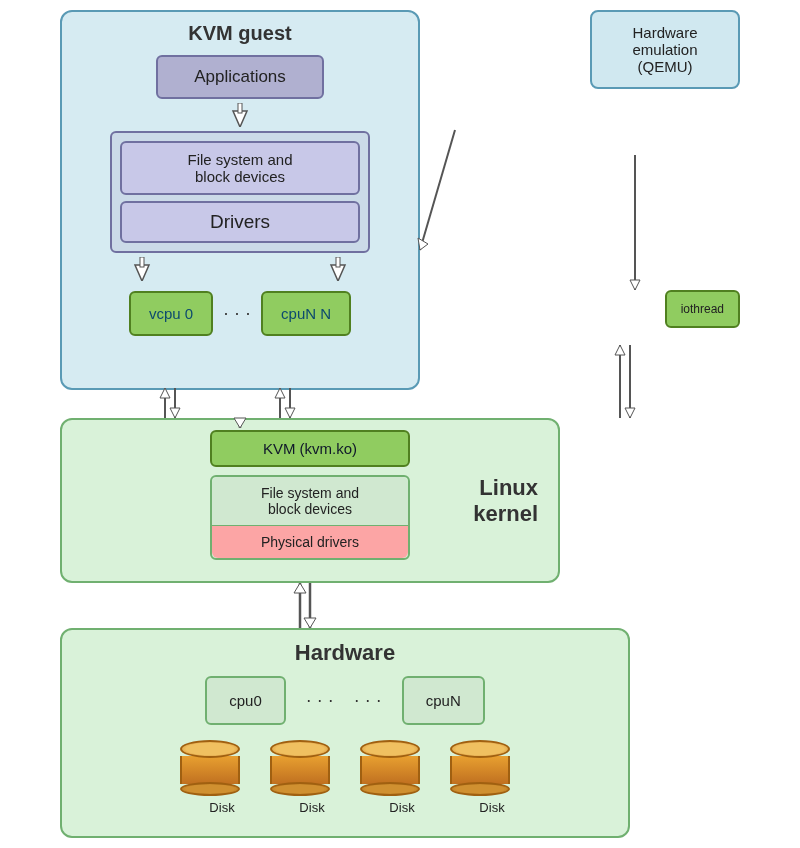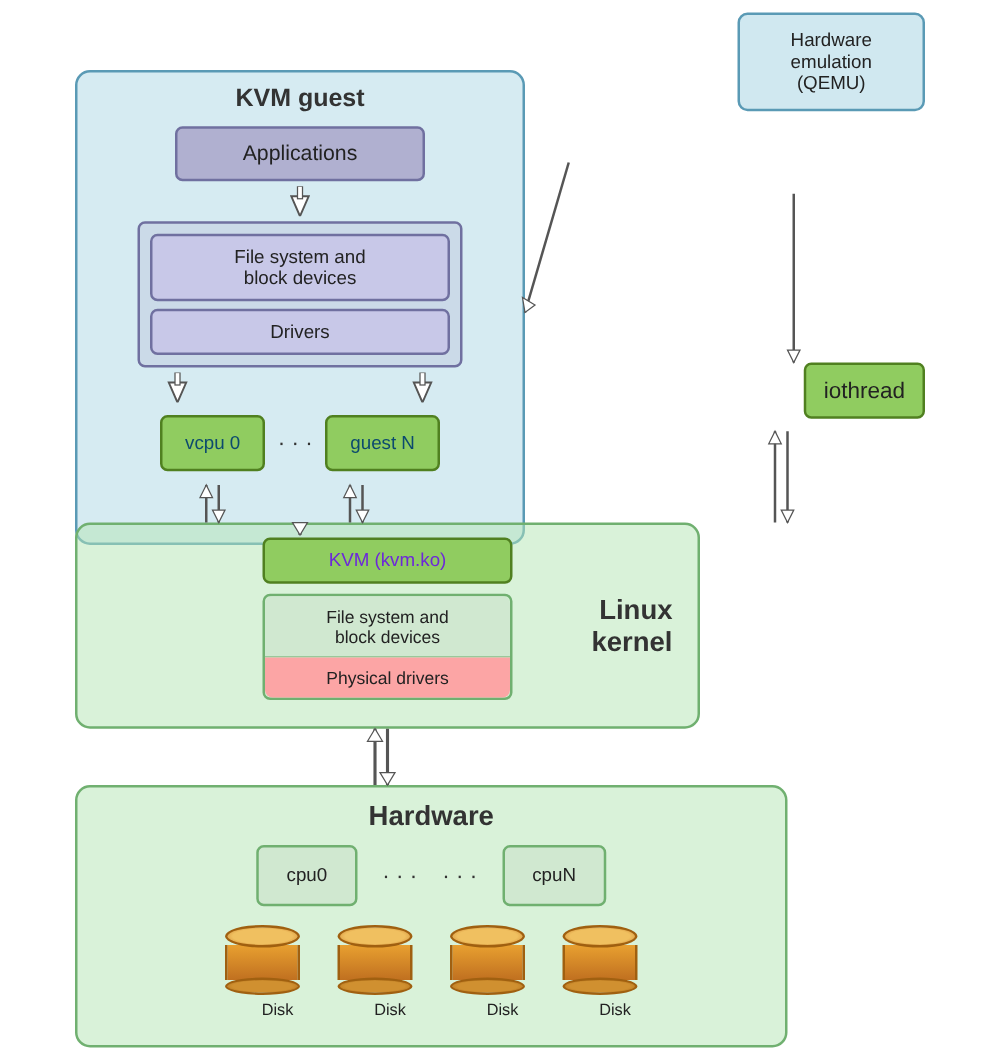--- a/index.html
+++ b/index.html
@@ -27,42 +27,41 @@
     .kvm-guest {
       position: absolute;
       top: 10px;
       left: 60px;
       width: 360px;
       height: 380px;
       background: rgba(173, 216, 230, 0.5);
       border: 2px solid #5a9ab5;
       border-radius: 12px;
       padding: 10px;
-      margin-top: 46px;
     }
 
     .kvm-guest-title {
       text-align: center;
       font-size: 20px;
       font-weight: bold;
       color: #333;
       margin-bottom: 10px;
     }
 
     
     .applications-box {
       background: #b0b0d0;
       border: 2px solid #7070a0;
       border-radius: 6px;
       text-align: center;
       padding: 10px 20px;
       font-size: 17px;
       color: #222;
       margin: 0 auto 0 auto;
-      width: 200px;
+      width: 168px;
     }
 
     
     .arrow-down {
       display: flex;
       justify-content: center;
       margin: 4px 0;
     }
 
     .arrow-down svg, .arrow-up svg {
@@ -89,21 +88,21 @@
       color: #222;
       margin-bottom: 6px;
     }
 
     .drivers-box {
       background: #c8c8e8;
       border: 2px solid #7070a0;
       border-radius: 6px;
       text-align: center;
       padding: 8px 10px;
-      font-size: 15px;
+      font-size: 19px;
       color: #222;
     }
 
     
     .vcpu-row {
       display: flex;
       justify-content: center;
       align-items: center;
       gap: 10px;
       margin-top: 6px;
@@ -143,21 +142,21 @@
     
     .iothread-box {
       position: absolute;
       top: 290px;
       right: 60px;
       background: #90cc60;
       border: 2px solid #508020;
       border-radius: 6px;
       text-align: right;
       padding: 10px 14px;
-      font-size: 18px;
+      font-size: 12px;
       color: #222;
     }
 
     
     .linux-kernel {
       position: absolute;
       top: 418px;
       left: 60px;
       width: 500px;
       height: 165px;
@@ -178,21 +177,21 @@
       text-align: right;
     }
 
     .kvm-ko-box {
       background: #90cc60;
       border: 2px solid #508020;
       border-radius: 6px;
       text-align: center;
       padding: 8px 20px;
       font-size: 15px;
-      color: #6d28d9;
+      color: #0f172a;
       width: 200px;
       margin: 0 auto 8px auto;
     }
 
     .kernel-inner {
       border: 2px solid #70b070;
       border-radius: 6px;
       background: rgba(200, 240, 200, 0.4);
       width: 200px;
       margin: 0 auto;
@@ -353,21 +352,21 @@
         <svg width="20" height="24">
             <polygon points="10,24 3,8 17,8" fill="white" stroke="#555" stroke-width="1.5"></polygon>
             <rect x="8" y="0" width="4" height="10" fill="white" stroke="#555" stroke-width="1"></rect>
           </svg>
       </div>
     </div>
 
     <div class="vcpu-row">
       <div class="vcpu-box">vcpu 0</div>
       <div class="dots-label">· · ·</div>
-      <div class="vcpu-box">guest N</div>
+      <div class="vcpu-box">cpuN N</div>
     </div>
   </div>
 
   <div class="hw-emulation">
     <span>Hardware<br>emulation<br>(QEMU)</span>
   </div>
 
   <div class="iothread-box">
     <span>iothread</span>
   </div>

